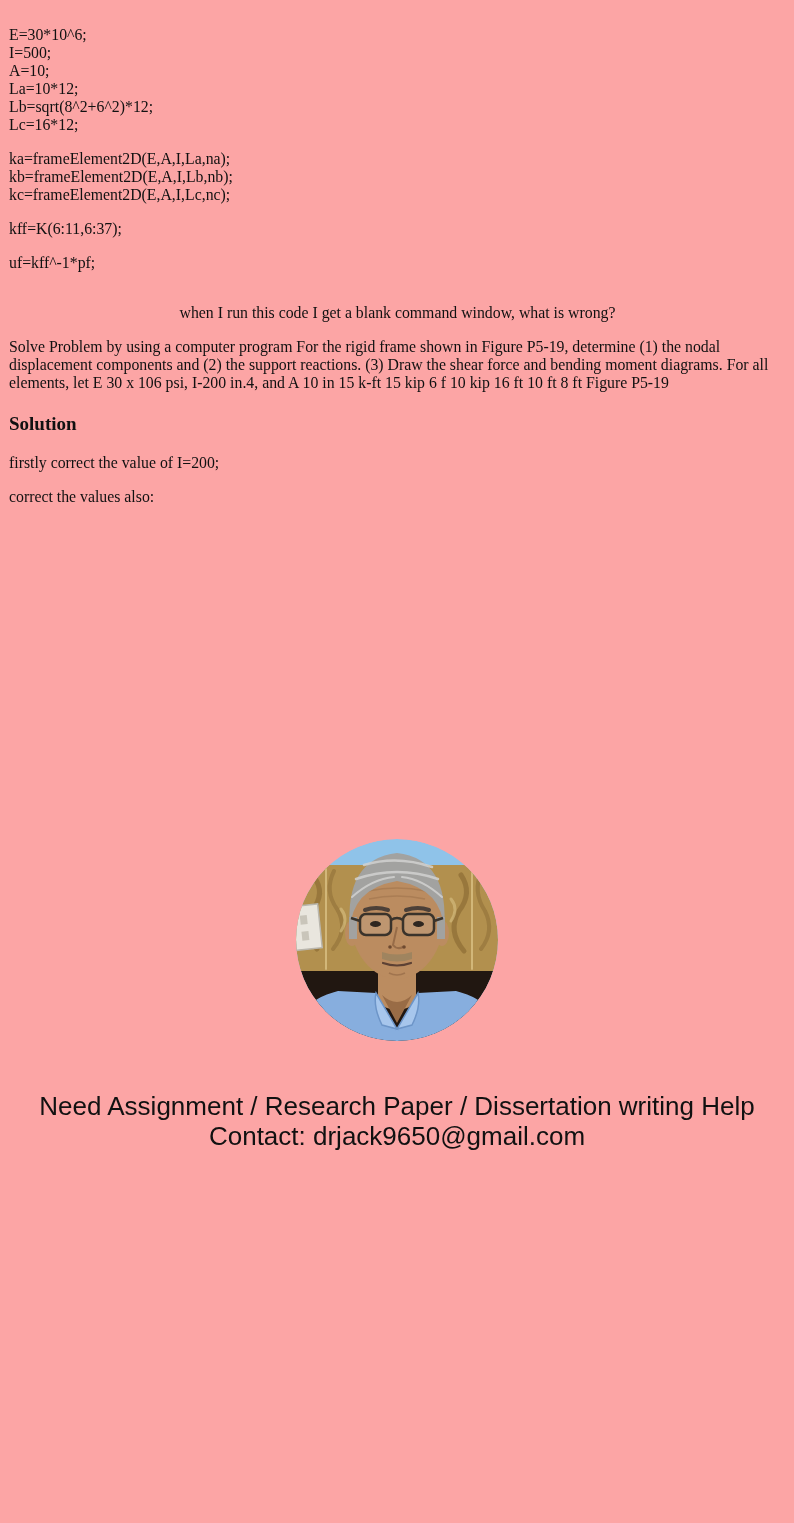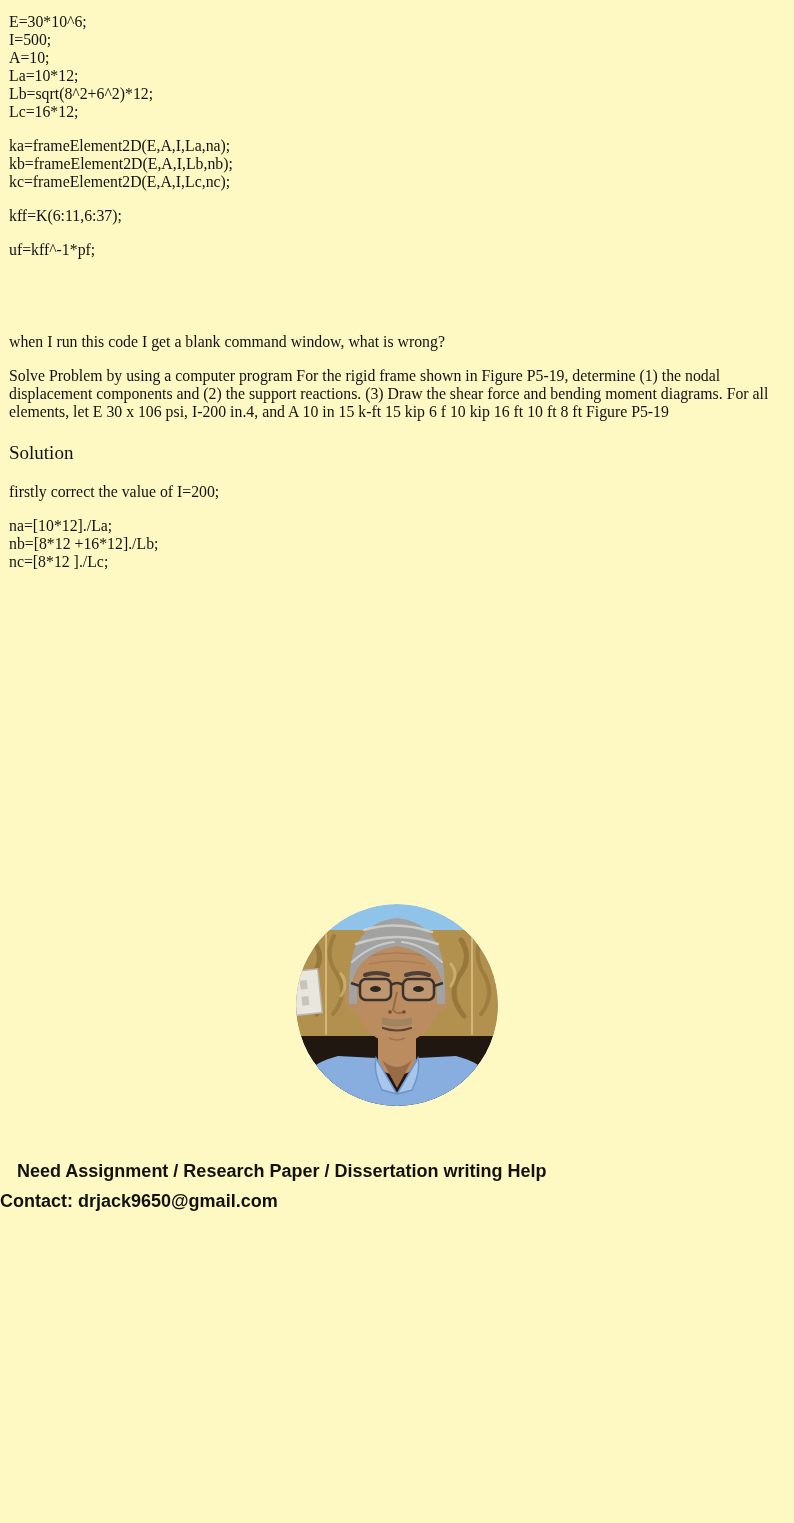--- a/index.html
+++ b/index.html
@@ -6,60 +6,61 @@
   body {
     width: 794px;
     height: 1523px;
     overflow: hidden;
     font-family: "Liberation Serif", serif;
     color: #111111;
   }
   .page {
     width: 794px;
     height: 1523px;
-    background: #fef9c3;
+    background: #fca5a5;
     box-sizing: border-box;
-    padding-top: 13px;
+    padding-top: 26px;
   }
   .doc {
     padding: 0 8px 0 9px;
     font-size: 15.8px;
     line-height: 18px;
   }
   .para {
     white-space: pre-line;
     margin: 16px 0 0 0;
   }
   .para.first { margin-top: 0; }
   .para.gap-lg { margin-top: 34px; }
-  .para.gap-xl { margin-top: 74px; }
+  .para.gap-xl { margin-top: 32px; text-align: center; }
   .solution-heading {
     font-size: 19px;
     line-height: 22px;
-    font-weight: normal;
+    font-weight: bold;
     margin: 21px 0 0 0;
   }
   .after-heading { margin-top: 19px; }
   .avatar-row {
     margin-top: 333px;
     display: flex;
     justify-content: center;
   }
   .avatar-circle {
     width: 202px;
     height: 202px;
     border-radius: 50%;
     overflow: hidden;
     display: block;
   }
   .footer {
     margin-top: 50px;
+    text-align: center;
     font-family: "Liberation Sans", sans-serif;
-    font-weight: bold;
-    font-size: 18px;
+    font-weight: normal;
+    font-size: 26px;
     line-height: 30px;
   }
   .footer-heading {
     max-width: 760px;
     margin: 0 auto;
   }
 </style>
 </head>
 <body>
 
@@ -75,23 +76,21 @@
     <p class="para">ka=frameElement2D(E,A,I,La,na);
 kb=frameElement2D(E,A,I,Lb,nb);
 kc=frameElement2D(E,A,I,Lc,nc);</p>
     <p class="para">kff=K(6:11,6:37);</p>
     <p class="para">uf=kff^-1*pf;</p>
     <p class="para gap-xl">when I run this code I get a blank command window, what is wrong?</p>
     <p class="para">Solve Problem by using a computer program For the rigid frame shown in Figure P5-19, determine (1) the nodal displacement components and (2) the support reactions. (3) Draw the shear force and bending moment diagrams. For all elements, let E 30 x 106 psi, I-200 in.4, and A 10 in 15 k-ft 15 kip 6 f 10 kip 16 ft 10 ft 8 ft Figure P5-19</p>
 
     <h2 class="solution-heading">Solution</h2>
     <p class="para after-heading">firstly correct the value of I=200;</p>
-    <p class="para">na=[10*12]./La;
-nb=[8*12 +16*12]./Lb;
-nc=[8*12 ]./Lc;</p>
+    <p class="para">correct the values also:</p>
   </div>
 
   <div class="avatar-row">
     <svg class="avatar-circle" width="202" height="202" viewBox="0 0 202 202" xmlns="http://www.w3.org/2000/svg">
       <defs>
         <clipPath id="avclip">
             <circle cx="101" cy="101" r="101"></circle>
           </clipPath>
       </defs>
       <g clip-path="url(#avclip)">

